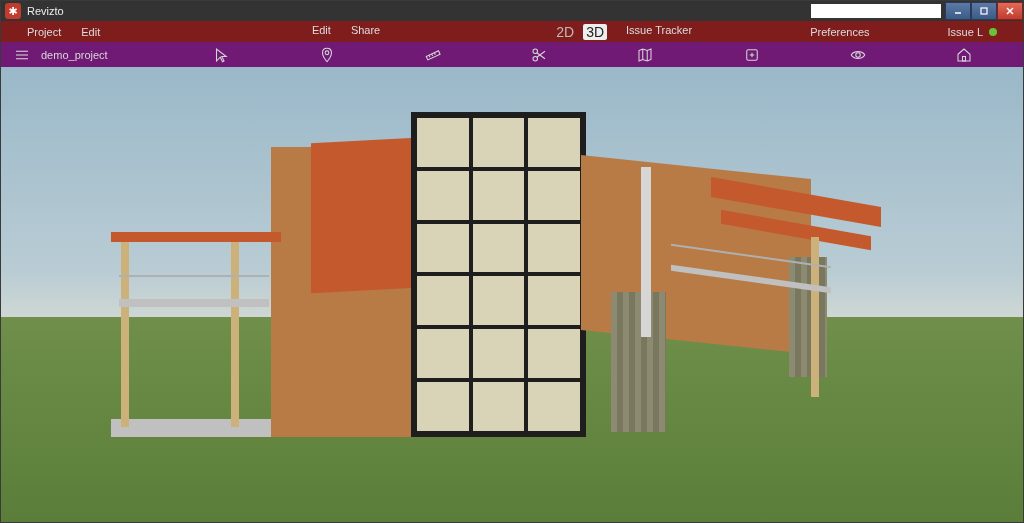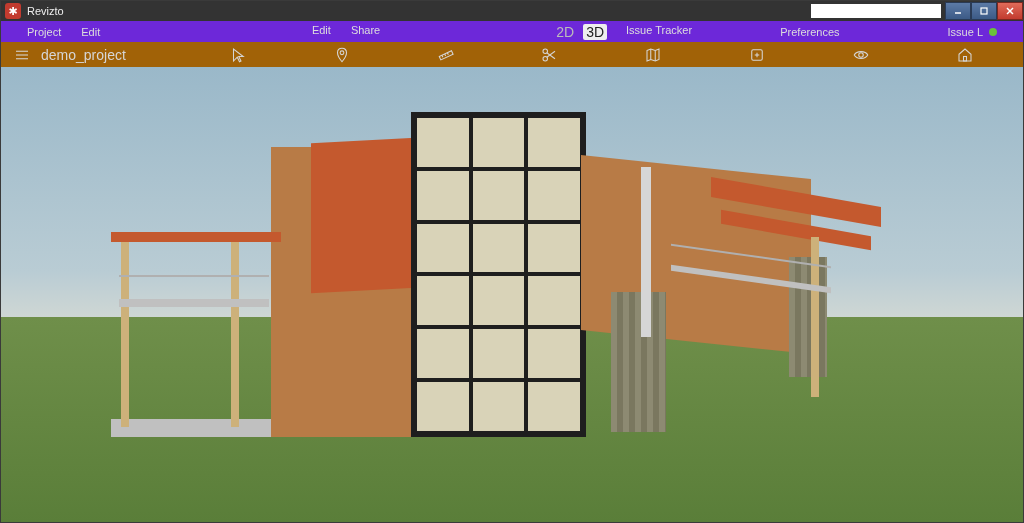--- a/index.html
+++ b/index.html
@@ -25,44 +25,44 @@
   .winbtns { display:flex; }
   .winbtn {
     width:26px; height:18px; background:linear-gradient(#5c7aa6,#3c5a86);
     border:1px solid #2a3a55; display:flex; align-items:center; justify-content:center;
     color:#fff; font-size:10px;
   }
   .winbtn.close { background:linear-gradient(#e06b59,#c23b2f); border-color:#7a2720; }
 
   
   .menubar {
-    height:21px; background:#6d28d9; display:flex; align-items:center; color:#ddd;
+    height:21px; background:#7f1d1d; display:flex; align-items:center; color:#ddd;
     font-size:11px; padding:0 26px;
   }
   .menubar .menu-item { margin-right:20px; cursor:pointer; }
   .menubar .center-group {
     position:absolute; left:0; right:0; display:flex; justify-content:center;
     pointer-events:none;
   }
   .menubar .center-group > * { pointer-events:auto; }
   .menubar .tag-2d, .menubar .tag-3d {
     font-size:14px; padding:0 3px; margin:0 3px; border-radius:2px;
   }
   .menubar .tag-2d { color:#bbb; }
   .menubar .tag-3d { background:#eee; color:#222; }
   .menubar .issue-tracker { margin-left:16px; }
   .menubar .right-group { margin-left:auto; display:flex; align-items:center; }
-  .menubar .prefs { margin-right:108px; }
+  .menubar .prefs { margin-right:78px; }
   .menubar .user { margin-right:6px; }
   .status-dot { width:8px; height:8px; border-radius:50%; background:#6ac23b; display:inline-block; }
 
   
   .toolbar {
-    height:25px; background:#a16207; display:flex; align-items:center; color:#d6d6d6;
-    font-size:14px; padding:0 6px; gap:0;
+    height:25px; background:#701a75; display:flex; align-items:center; color:#d6d6d6;
+    font-size:11px; padding:0 6px; gap:0;
   }
   .toolbar .tb-btn {
     height:24px; display:flex; align-items:center; justify-content:center;
     padding:0 6px; cursor:pointer;
   }
   .toolbar .tb-btn svg { width:18px; height:18px; stroke:#d6d6d6; fill:none; stroke-width:1.4; }
   .toolbar .project-label { margin-left:4px; margin-right:60px; }
   .toolbar .spread { flex:1; display:flex; justify-content:space-around; }
 
   

